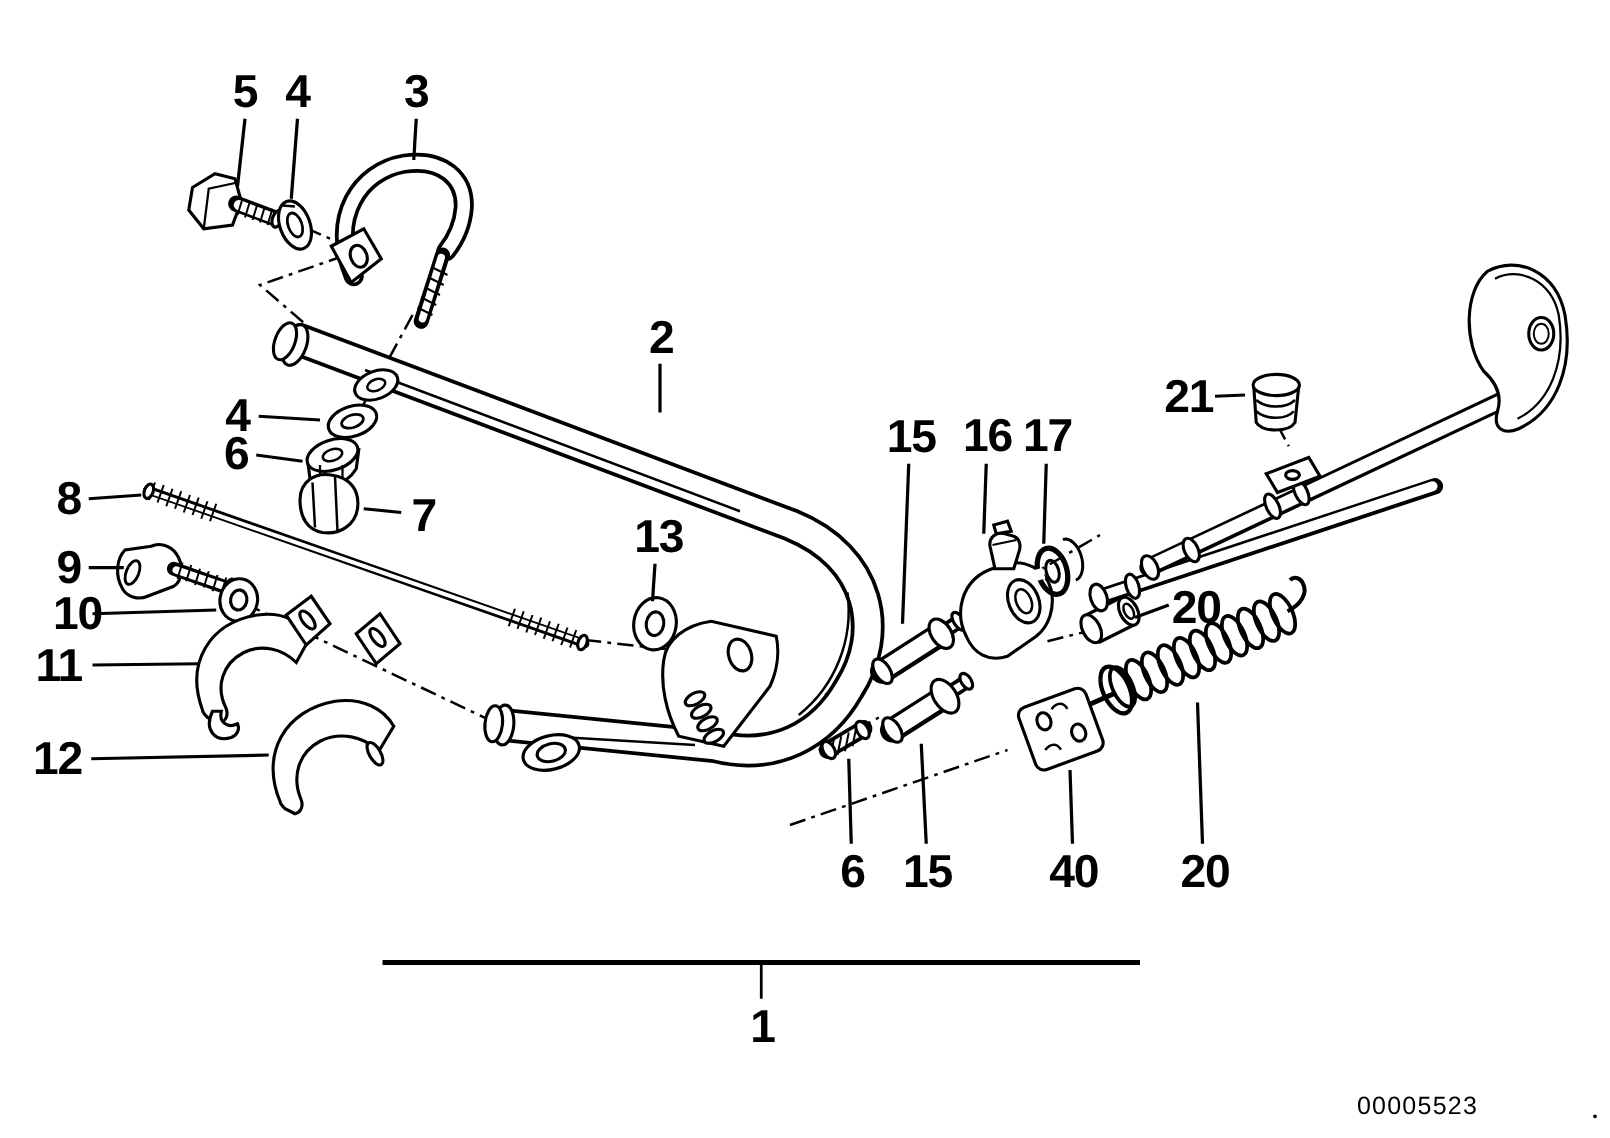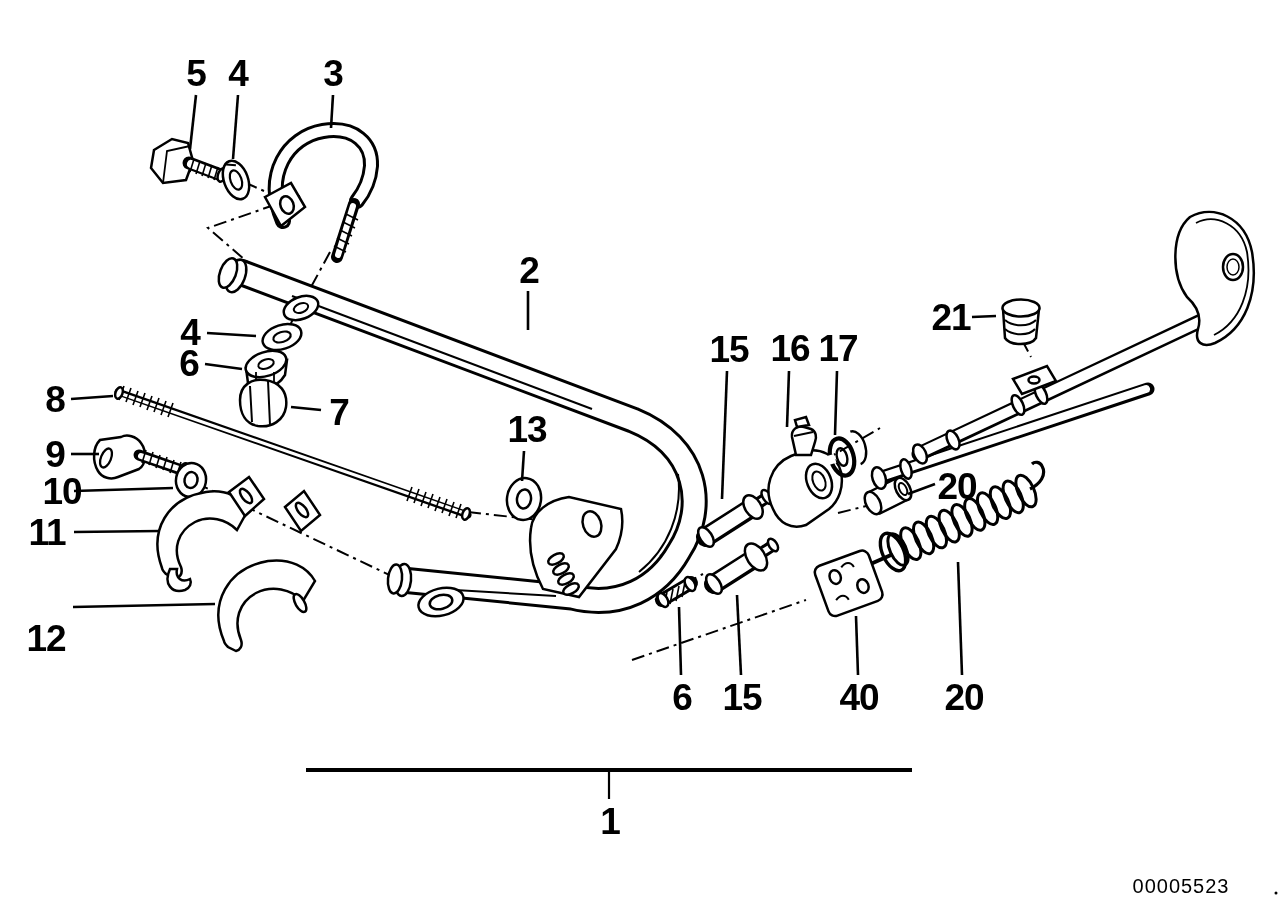--- a/index.html
+++ b/index.html
@@ -3,21 +3,21 @@
 <meta charset="utf-8">
 <style>
   html,body{margin:0;padding:0;background:#fff;}
   #stage{position:relative;width:1288px;height:910px;background:#fff;overflow:hidden;
          font-family:"Liberation Sans",sans-serif;}
   #art{position:absolute;left:0;top:0;}
   .callout{position:absolute;transform:translate(-50%,-50%);
            font:700 37px "Liberation Sans",sans-serif;color:#000;line-height:1;
            letter-spacing:-1px;user-select:none;}
   .docnum{position:absolute;transform:translate(-50%,-50%);
-          font:400 20px "Liberation Sans",sans-serif;color:#000;letter-spacing:1px;margin-left:47px;}
+          font:400 20px "Liberation Sans",sans-serif;color:#000;letter-spacing:1px;}
   .o{fill:#fff;stroke:#000;stroke-width:2.5;}
   .ln{fill:none;stroke:#000;}
   .wt{fill:none;stroke:#fff;}
   .tick{fill:none;stroke:#000;stroke-width:1.6;}
   .dd{fill:none;stroke:#000;stroke-width:2;stroke-dasharray:13 5 3 5;}
   .leader{fill:none;stroke:#000;stroke-width:2.6;}
 </style>
 </head>
 <body>
 
@@ -299,21 +299,21 @@
   <div class="callout" style="left:333px;top:73px">3</div>
   <div class="callout" style="left:529px;top:270px">2</div>
   <div class="callout" style="left:190px;top:332px">4</div>
   <div class="callout" style="left:189px;top:363px">6</div>
   <div class="callout" style="left:55px;top:399px">8</div>
   <div class="callout" style="left:339px;top:412px">7</div>
   <div class="callout" style="left:55px;top:454px">9</div>
   <div class="callout" style="left:62px;top:491px">10</div>
   <div class="callout" style="left:47px;top:532px">11</div>
   <div class="callout" style="left:527px;top:429px">13</div>
-  <div class="callout" style="left:46px;top:638px">12</div>
+  <div class="callout" style="left:46px;top:607px">12</div>
   <div class="callout" style="left:729px;top:349px">15</div>
   <div class="callout" style="left:790px;top:348px">16</div>
   <div class="callout" style="left:838px;top:348px">17</div>
   <div class="callout" style="left:951px;top:317px">21</div>
   <div class="callout" style="left:957px;top:486px">20</div>
   <div class="callout" style="left:682px;top:697px">6</div>
   <div class="callout" style="left:742px;top:697px">15</div>
   <div class="callout" style="left:859px;top:697px">40</div>
   <div class="callout" style="left:964px;top:697px">20</div>
   <div class="callout" style="left:610px;top:821px">1</div>

